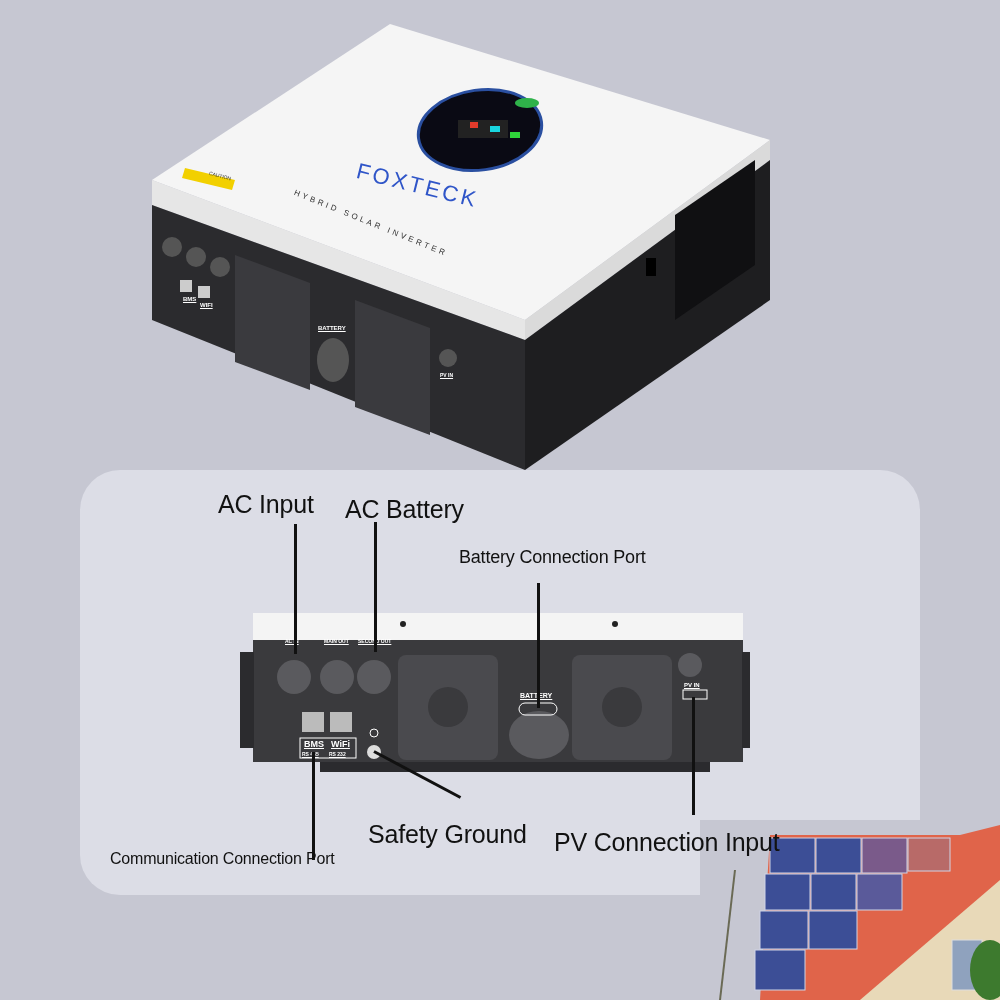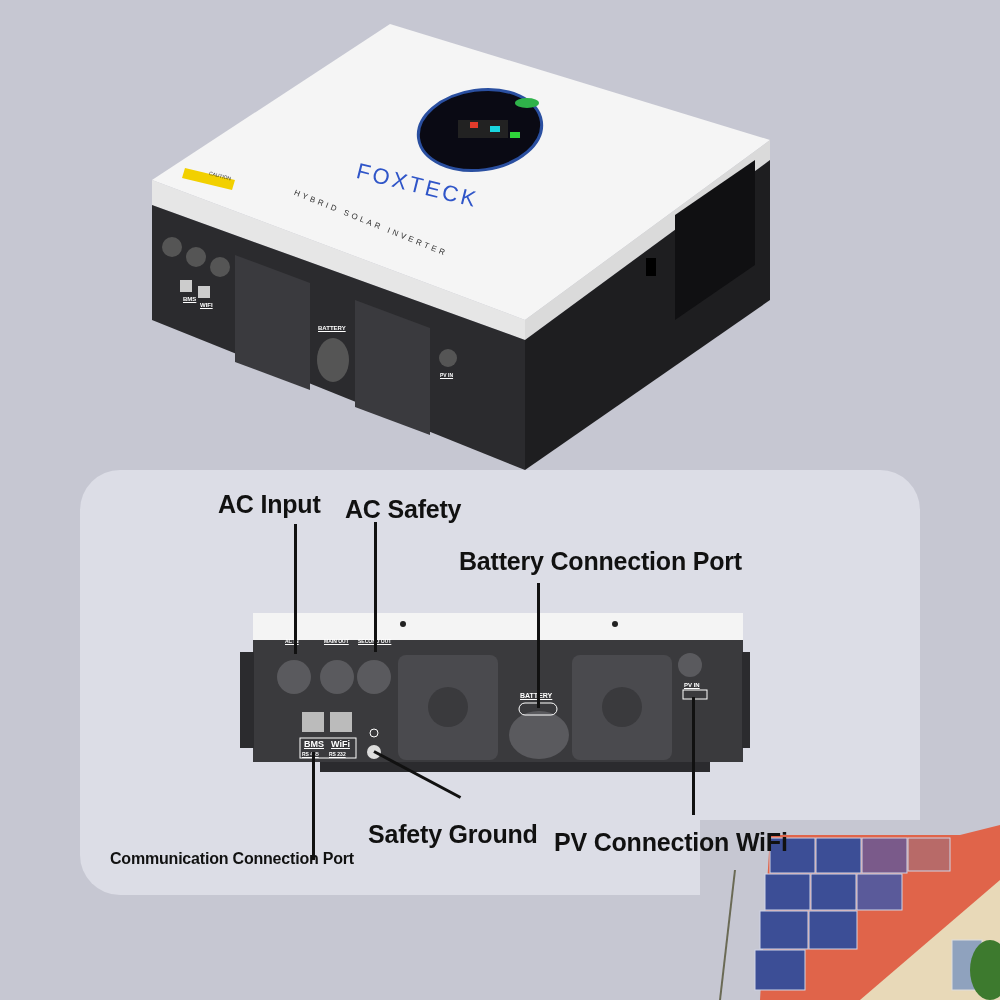--- a/index.html
+++ b/index.html
@@ -2,21 +2,21 @@
 <html><head>
 <meta charset="utf-8">
 <style>
   html,body{margin:0;padding:0;}
   body{width:1000px;height:1000px;position:relative;overflow:hidden;
        background:#c6c7d2;font-family:"Liberation Sans",sans-serif;}
   .abs{position:absolute;}
   
   .top-lid{left:152px;top:20px;width:620px;height:330px;}
   .panel{left:80px;top:470px;width:840px;height:425px;background:#dcdde6;border-radius:40px;}
-  .lbl{position:absolute;font-weight:bold;color:#111;white-space:nowrap;letter-spacing:-0.2px;}
+  .lbl{position:absolute;font-weight:normal;color:#111;white-space:nowrap;letter-spacing:-0.2px;}
   .line{position:absolute;background:#111;}
   .roof{left:700px;top:820px;width:300px;height:180px;}
   .tiny{font-family:"Liberation Sans",sans-serif;font-weight:bold;text-decoration:underline;}
 </style>
 </head>
 <body>
 
 <svg class="abs top-lid" viewBox="152 20 620 450" width="620" height="450" style="height:450px">
 
   <polygon points="152,180 390,24 770,140 525,320" fill="#f5f5f5"></polygon>
@@ -109,24 +109,24 @@
 <div class="abs tiny" style="left:684px;top:682px;font-size:6px;color:#fff">PV  IN</div>
 
 <div class="line" style="left:294px;top:524px;width:3px;height:130px"></div>
 <div class="line" style="left:374px;top:522px;width:3px;height:130px"></div>
 <div class="line" style="left:537px;top:583px;width:3px;height:125px"></div>
 <div class="line" style="left:692px;top:697px;width:3px;height:118px"></div>
 <div class="line" style="left:312px;top:752px;width:3px;height:108px"></div>
 <div class="line" style="left:374px;top:750px;width:98px;height:3px;transform:rotate(28deg);transform-origin:left center"></div>
 
 <div class="lbl" style="left:218px;top:490px;font-size:25px">AC Input</div>
-<div class="lbl" style="left:345px;top:495px;font-size:25px">AC Safety</div>
-<div class="lbl" style="left:459px;top:547px;font-size:25px">Battery Connection Port</div>
+<div class="lbl" style="left:345px;top:495px;font-size:25px">AC Battery</div>
+<div class="lbl" style="left:459px;top:547px;font-size:18px">Battery Connection Port</div>
 <div class="lbl" style="left:368px;top:820px;font-size:25px">Safety Ground</div>
-<div class="lbl" style="left:554px;top:828px;font-size:25px;z-index:3">PV Connection WiFi</div>
+<div class="lbl" style="left:554px;top:828px;font-size:25px;z-index:3">PV Connection Input</div>
 <div class="lbl" style="left:110px;top:850px;font-size:16px">Communication Connection Port</div>
 
 <svg class="abs roof" viewBox="700 820 300 180" width="300" height="180" style="z-index:2">
   <rect x="700" y="820" width="300" height="180" fill="#c6c7d2"></rect>
   <polygon points="770,835 960,835 1000,825 1000,1000 760,1000" fill="#e0644a"></polygon>
   <polygon points="860,1000 1000,880 1000,1000" fill="#e8d9b8"></polygon>
   <g fill="#3c4e96" stroke="#cfd4e6" stroke-width="1">
     <rect x="770" y="838" width="45" height="35"></rect>
     <rect x="816" y="838" width="45" height="35"></rect>
     <rect x="862" y="838" width="45" height="35" fill="#7a5a8a"></rect>

